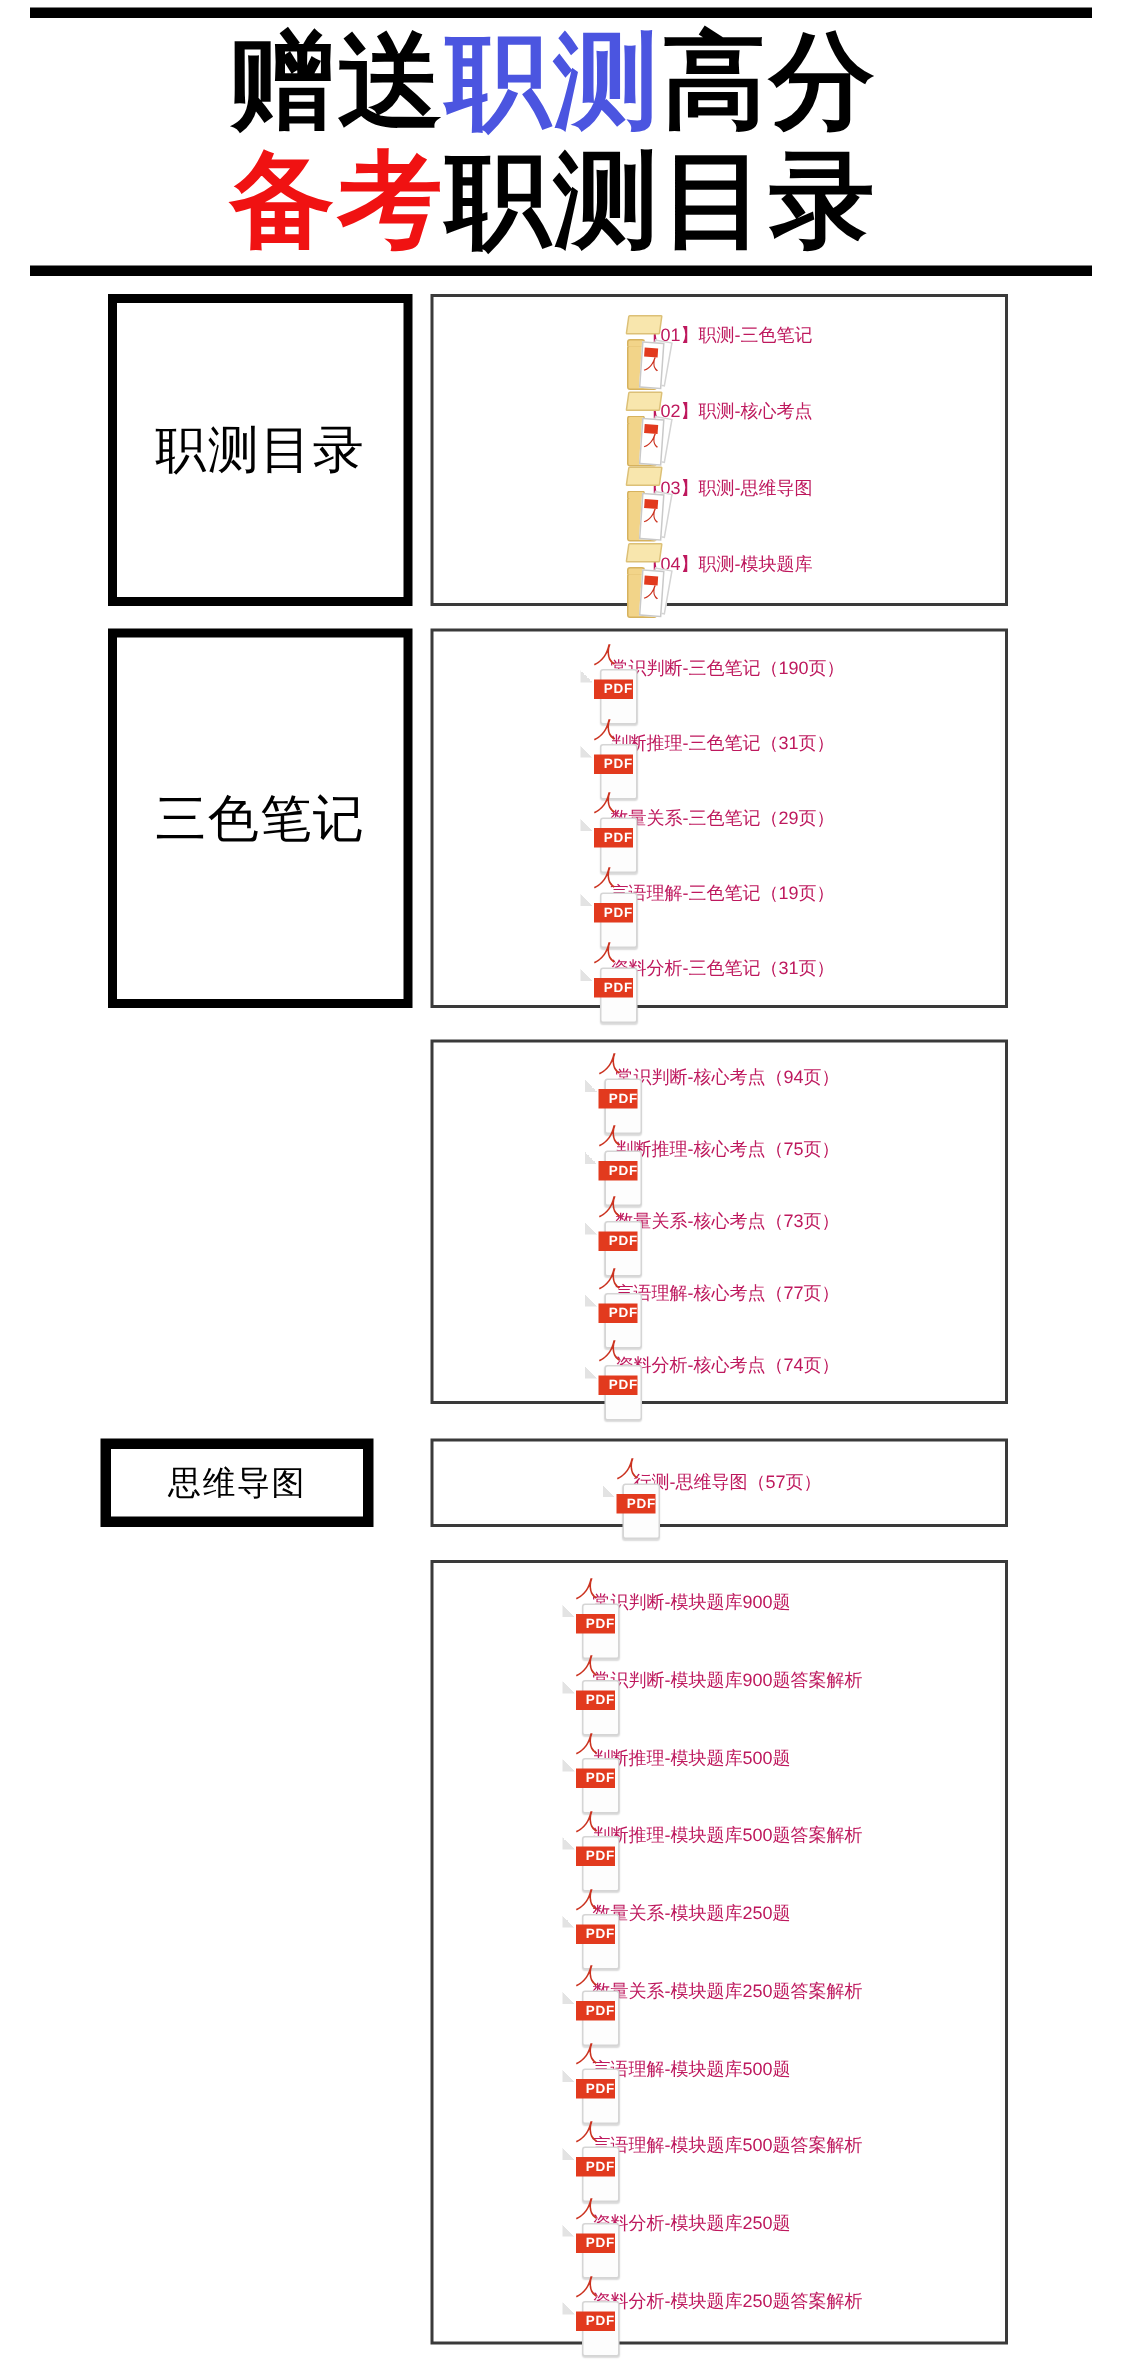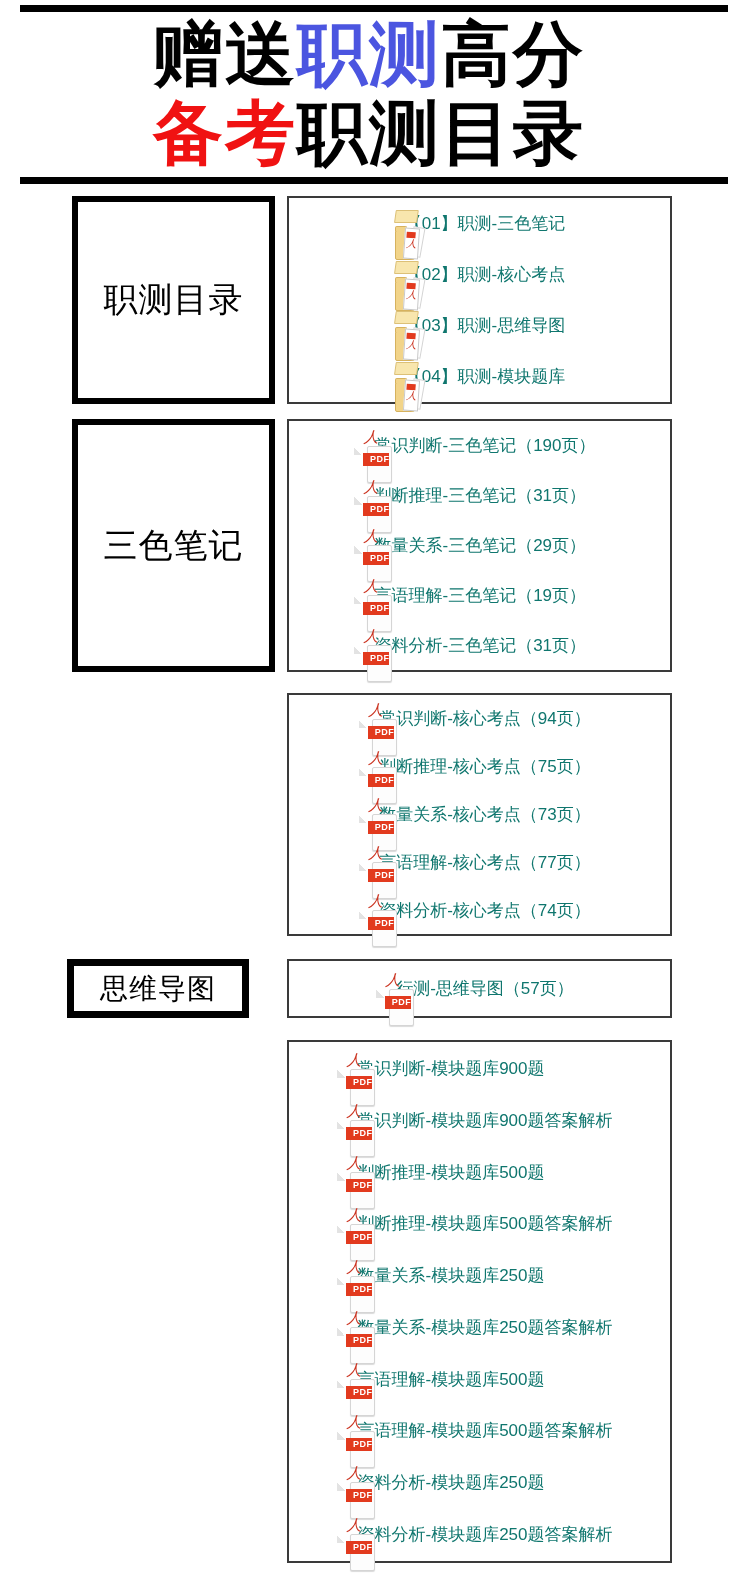--- a/index.html
+++ b/index.html
@@ -29,34 +29,34 @@
   .category-box{
     position:absolute;left:72px;top:0;bottom:0;width:203px;
     border:6px solid #000;box-sizing:border-box;background:#fff;
     display:flex;align-items:center;justify-content:center;text-align:center;
   }
   .s4 .category-box,.s5 .category-box{left:67px;width:182px;border-width:7px;}
   .category-label{
     font-family:"Liberation Serif","DejaVu Serif",serif;
     font-size:34px;color:#000;letter-spacing:1px;white-space:nowrap;
   }
-  .s4 .category-label,.s5 .category-label{font-size:28px;}
+  .s4 .category-label,.s5 .category-label{font-size:22px;}
 
   .file-panel{
     position:absolute;left:287px;top:0;bottom:0;width:385px;
     border:2px solid #3a3a3a;box-sizing:border-box;background:#fff;
   }
   .s5 .file-panel{top:-6px;bottom:5px;}
 
   .file-list{
     height:100%;width:fit-content;margin:0 auto;
     display:flex;flex-direction:column;justify-content:space-evenly;
   }
   .file-row{display:flex;align-items:center;gap:11px;height:50px;}
-  .file-name{font-size:17px;color:#0f766e;white-space:nowrap;}
+  .file-name{font-size:12px;color:#be185d;white-space:nowrap;}
 
   
   .pdf-icon{position:relative;width:30px;height:38px;flex:0 0 auto;}
   .pdf-page{
     position:absolute;left:4px;top:0;width:25px;height:37px;background:#fdfdfd;
     border:1px solid #d5d5d5;border-radius:2px;box-sizing:border-box;
     box-shadow:0 1px 1px rgba(0,0,0,.15);
   }
   .pdf-fold{
     position:absolute;top:1px;right:1px;width:8px;height:8px;

